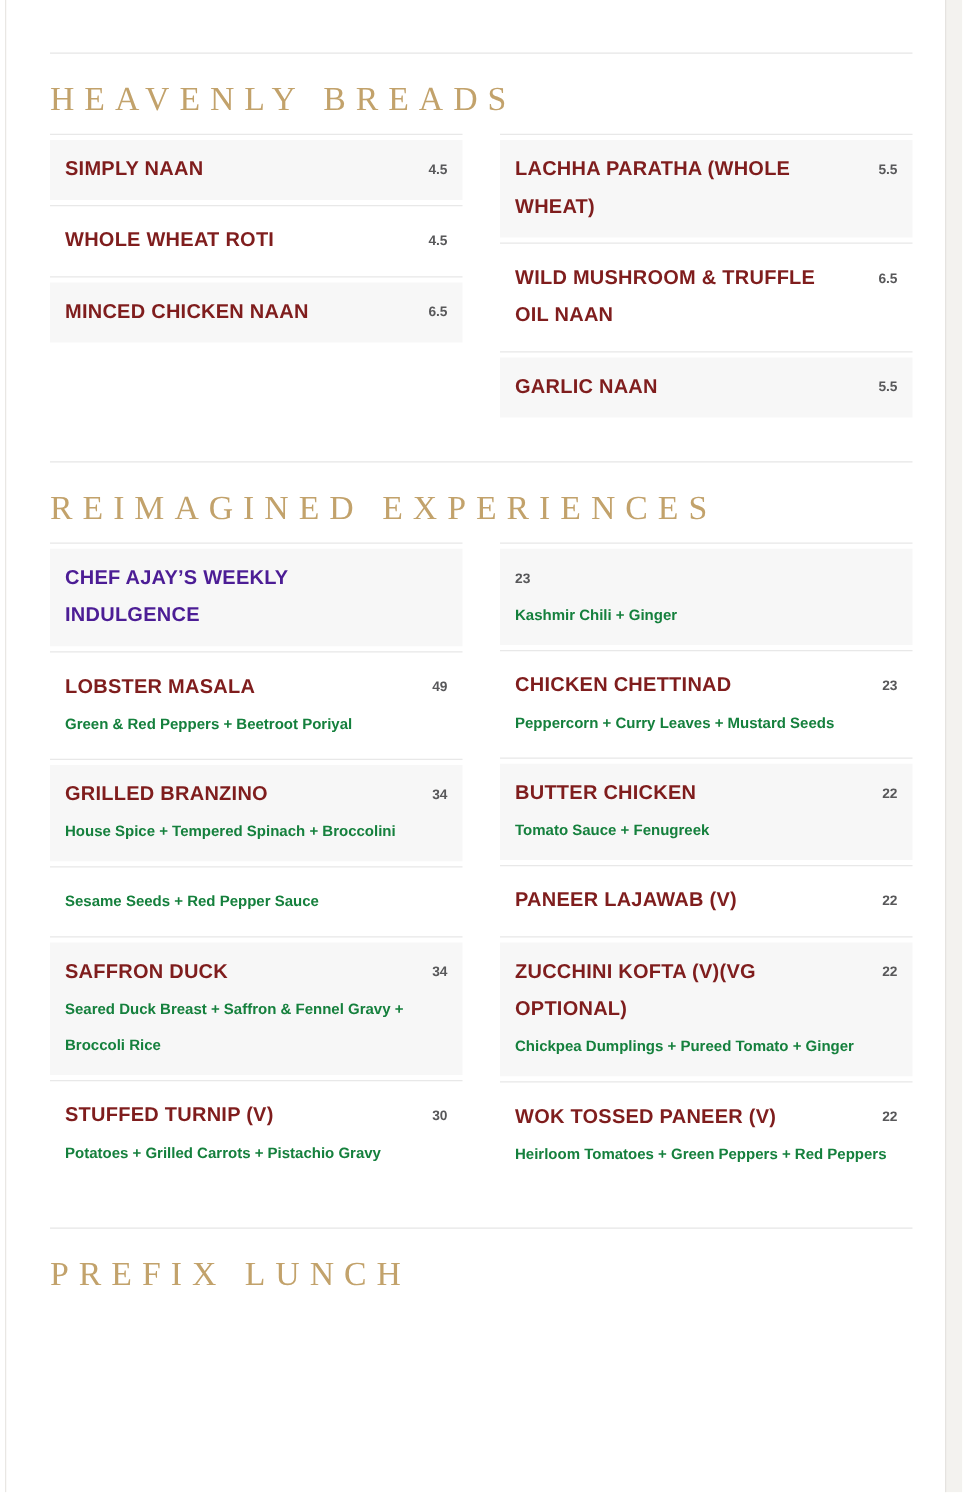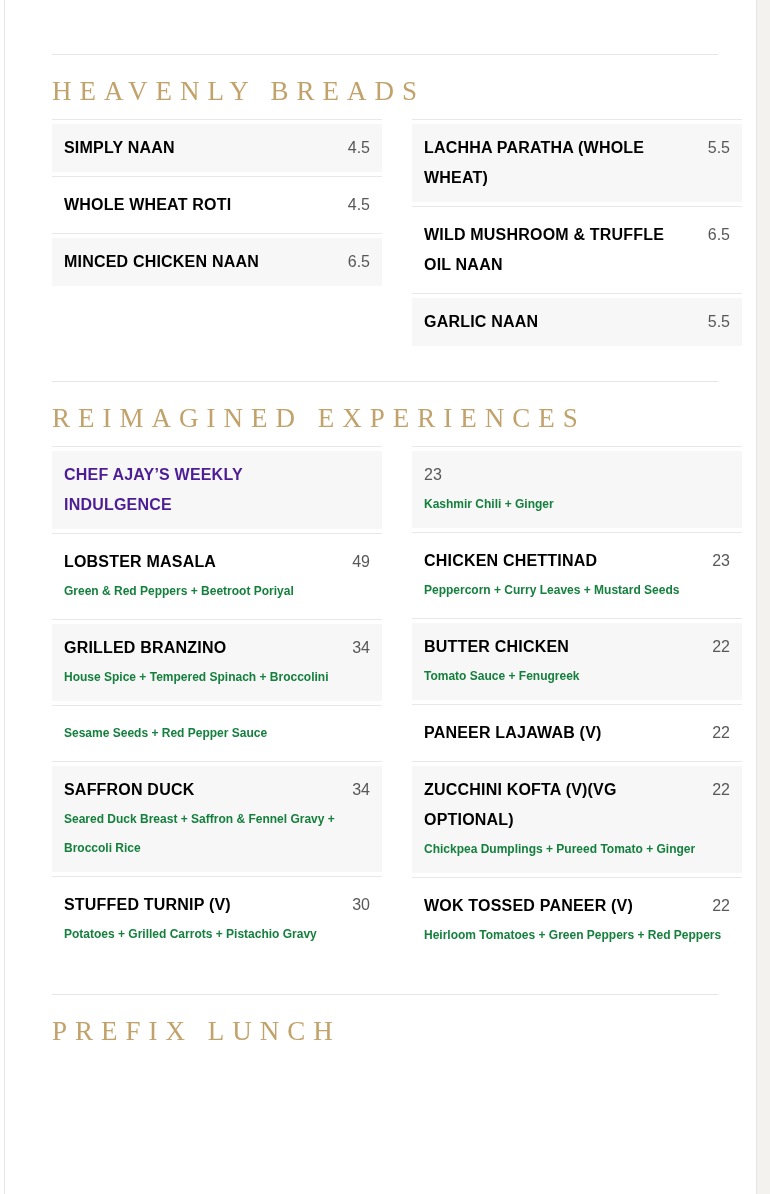--- a/index.html
+++ b/index.html
@@ -20,21 +20,21 @@
     border-left: 1px solid #e5e3e0;
   }
   .card {
     position: absolute;
     top: 0; left: 4px; right: 15px;
     min-height: 100%;
     background: #ffffff;
     border-left: 1px solid #e9e7e4;
     padding: 42px 25px 0 35px;
   }
-  .section { margin: 12px; }
+  .section { margin: 0; }
   .section-rule {
     border: none;
     border-top: 1px solid #e6e6e6;
     height: 0;
     margin: 0;
   }
   .section-title {
     font-family: "Liberation Serif", serif;
     font-weight: 400;
     font-size: 27px;
@@ -64,27 +64,27 @@
   .row-head {
     display: flex;
     align-items: flex-start;
     justify-content: space-between;
   }
   .item-name {
     font-size: 16px;
     font-weight: 700;
     line-height: 30px;
     letter-spacing: 0.2px;
-    color: #000000;
+    color: #7f1d1d;
     max-width: 248px;
   }
   .item-name.gold { color: #4c1d95; }
   .item-price {
-    font-size: 16px;
-    font-weight: 400;
+    font-size: 11px;
+    font-weight: 700;
     line-height: 30px;
     color: #58585a;
     text-align: right;
     flex: 0 0 auto;
   }
   .item-desc {
     font-size: 12px;
     font-weight: 700;
     line-height: 29px;
     color: #15803d;

